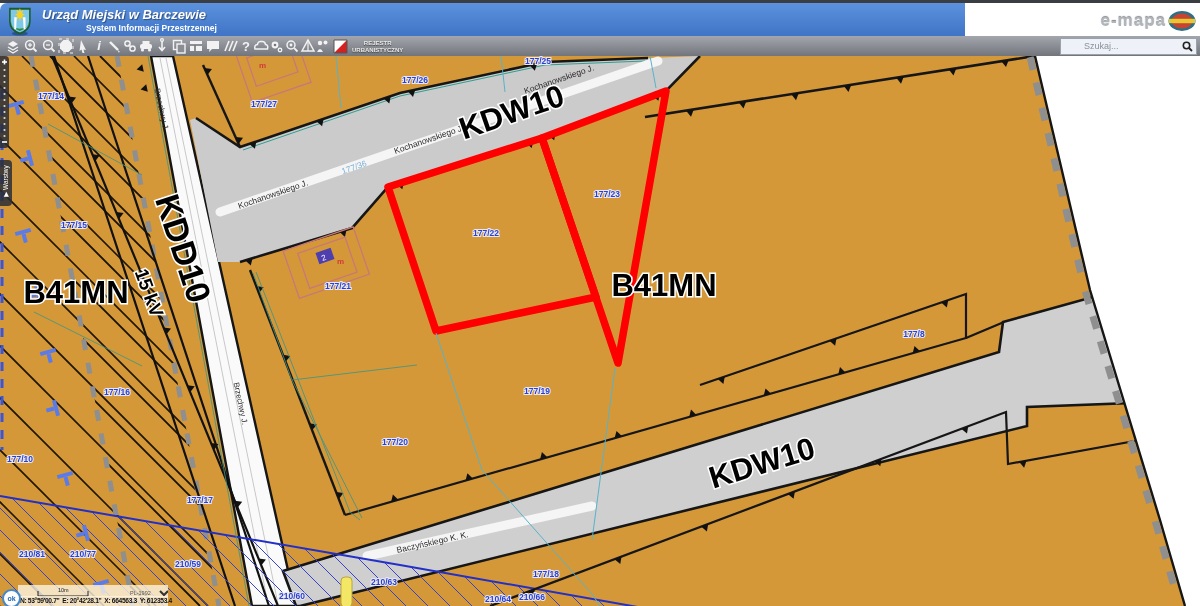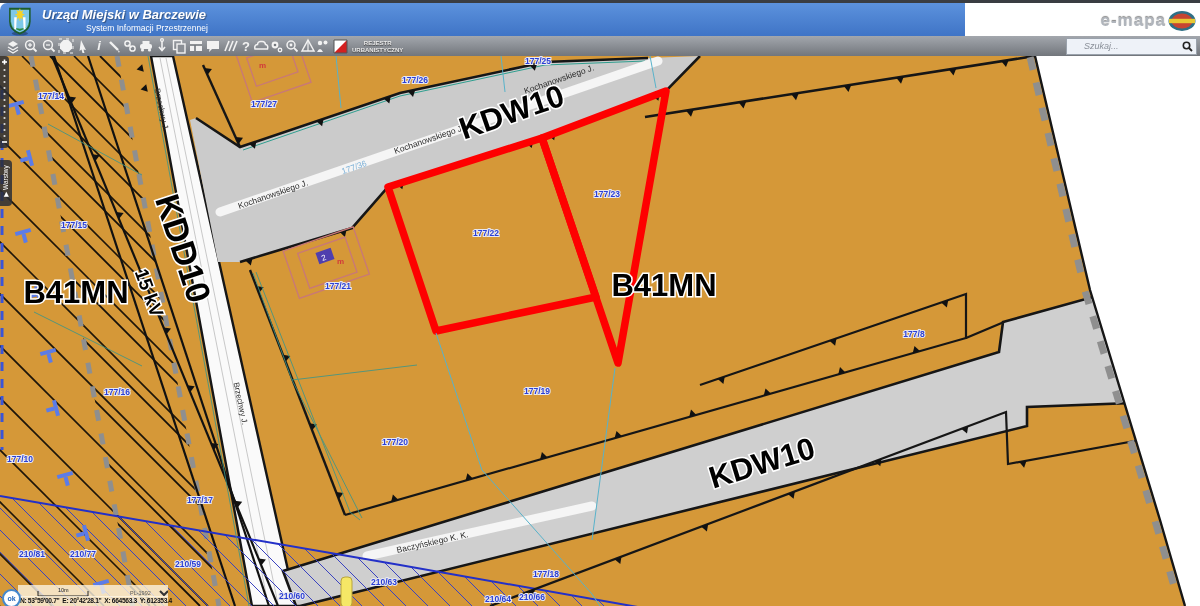--- a/index.html
+++ b/index.html
@@ -1,21 +1,21 @@
 <!DOCTYPE html>
 <html><head><meta charset="utf-8"><style>
 html,body{margin:0;padding:0;width:1200px;height:606px;overflow:hidden;font-family:"Liberation Sans",sans-serif;}
 .top{position:absolute;left:0;top:0;width:1200px;height:3px;background:#3a3d42;}
 .header{position:absolute;left:0;top:3px;width:1200px;height:47px;background:#fff;text-align:right;}
 .hblue{position:absolute;left:0;top:0;width:965px;height:33px;border-radius:7px 0 0 0;background:linear-gradient(#5c92dd,#3f74c6);}
 .htitle{position:absolute;left:42px;top:4px;color:#fff;font-size:13px;font-weight:bold;font-style:italic;text-shadow:1px 1px 1px rgba(0,0,0,.4);}
-.hsub{position:absolute;left:43px;top:20px;color:#fff;font-size:8.5px;font-weight:normal;padding-left:43px;}
+.hsub{position:absolute;left:43px;top:20px;color:#fff;font-size:8.5px;font-weight:bold;padding-left:43px;}
 .emapa{position:absolute;right:34px;top:8px;font-size:17px;font-weight:bold;color:#b0b5bc;letter-spacing:1px;text-shadow:0 1px 1px #fff,0 -1px 1px #888;}
 .toolbar{position:absolute;left:0;top:36px;width:1200px;height:20px;background:linear-gradient(#a3a7ad,#72767c);border-bottom:1px solid #4c4f54;}
-.search{position:absolute;right:3px;top:2px;width:112px;height:15px;background:#eef2f8;border:1px solid #9aa2ac;color:#8a9099;font-size:9px;line-height:15px;padding-left:17px;font-style:italic;}
+.search{position:absolute;right:3px;top:2px;width:112px;height:15px;background:#eef2f8;border:1px solid #9aa2ac;color:#8a9099;font-size:9px;line-height:15px;padding-left:23px;}
 .rej{position:absolute;left:352px;top:4px;color:#e8e8e8;font-size:6px;font-weight:bold;line-height:6.5px;text-align:center;text-shadow:0 1px 1px #444;}
 .map{}
 .zslider{position:absolute;left:0;top:56px;width:9px;height:92px;background:rgba(42,46,54,.85);border-radius:0 4px 4px 0;}
 .ztab{position:absolute;left:0;top:160px;width:12px;height:46px;background:rgba(42,46,54,.85);border-radius:0 4px 4px 0;}
 .ztab span{position:absolute;left:-12px;top:17px;transform:rotate(-90deg);transform-origin:center;color:#fff;font-size:6.5px;display:block;width:36px;text-align:center;}
 .scalebox{position:absolute;left:18px;top:585px;width:150px;height:12px;background:rgba(252,246,230,.78);}
 .coordbox{position:absolute;left:18px;top:596px;width:150px;height:10px;background:rgba(252,246,230,.78);}
 .coords{position:absolute;left:20px;top:597px;font-size:6.7px;letter-spacing:-0.35px;font-weight:bold;color:#111;}
 .okbtn{position:absolute;left:2px;top:589px;width:15px;height:15px;border-radius:50%;background:#fff;border:2px solid #4488cc;color:#2266bb;font-size:7px;font-weight:bold;text-align:center;line-height:15px;}
 </style></head><body>

